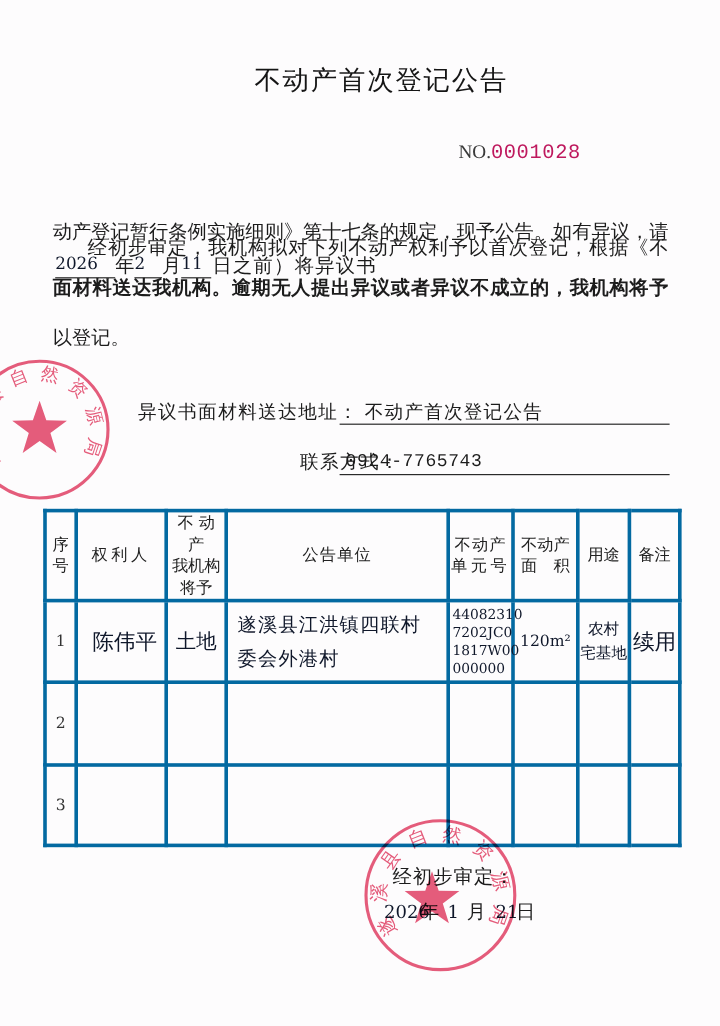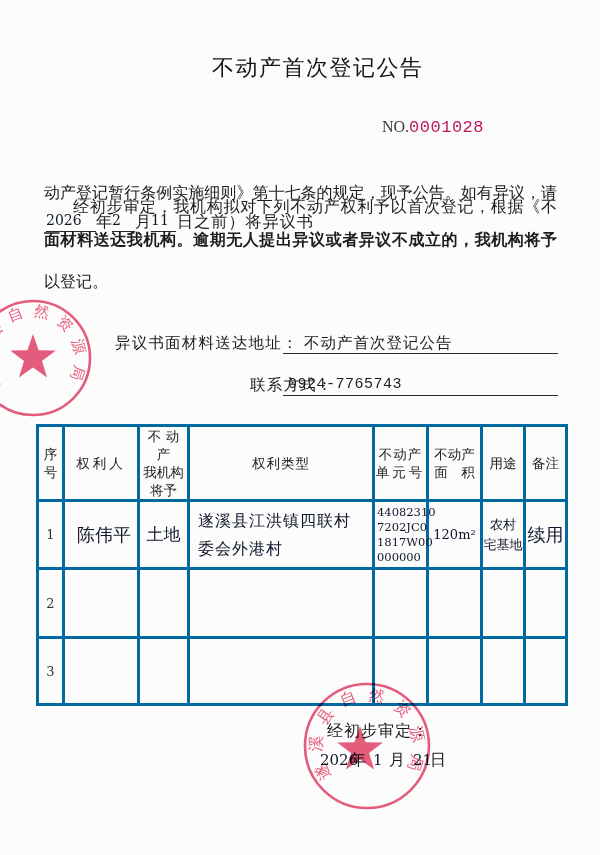--- a/index.html
+++ b/index.html
@@ -97,21 +97,21 @@
       <col style="width:42px">
   </colgroup>
   <tbody>
       <tr>
     <th>序号</th>
     <th><span style="letter-spacing:3px">权利人</span></th>
     <th>
       <span class="ln">不 动 产</span>
       <span class="ln">我机构将予</span>
     </th>
-    <th><span style="letter-spacing:1px">权利类型</span></th>
+    <th><span style="letter-spacing:1px">公告单位</span></th>
     <th>
       <span class="ln" style="letter-spacing:1px">不动产</span>
       <span class="ln" style="letter-spacing:3px">单元号</span>
     </th>
     <th>
       <span class="ln">不动产</span>
       <span class="ln">面　积</span>
     </th>
     <th>用途</th>
     <th>备注</th>

